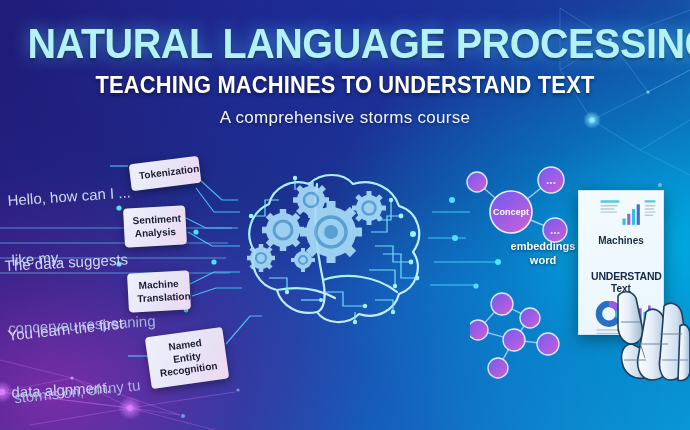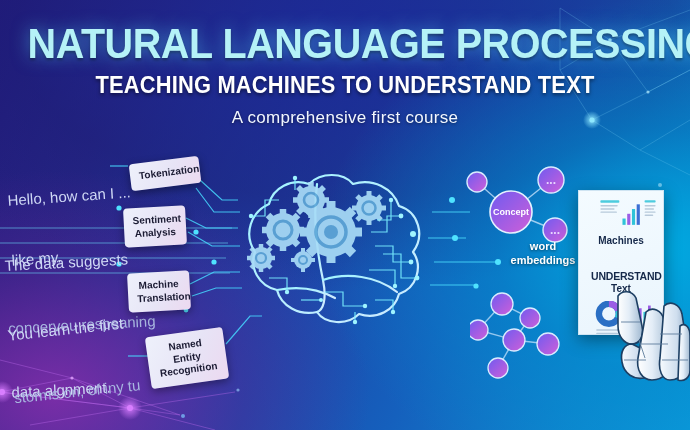--- a/index.html
+++ b/index.html
@@ -195,21 +195,21 @@
       <circle cx="452" cy="200" r="3"></circle>
       <circle cx="455" cy="238" r="3"></circle>
       <circle cx="498" cy="262" r="3"></circle>
       <circle cx="476" cy="286" r="2.6"></circle>
     </g>
   </svg>
 
   <div class="header">
     <div class="title">NATURAL LANGUAGE PROCESSING (NLP)</div>
     <div class="subtitle">TEACHING MACHINES TO UNDERSTAND TEXT</div>
-    <div class="tagline">A comprehensive first course</div>
+    <div class="tagline">A comprehensive storms course</div>
   </div>
 
   <div class="sample-text s1">
     <div>Hello, how can I ...</div>
     <div>like my.</div>
   </div>
   <div class="sample-text s2">
     <div>The data suggests</div>
     <div class="dim">concerveu respeaning</div>
     <div>data algnment.</div>
@@ -362,22 +362,22 @@
     <circle cx="22" cy="24" r="10" fill="url(#nodeGrad)" stroke="#d9ecff" stroke-width="1.4"></circle>
     <circle cx="96" cy="22" r="13" fill="url(#nodeGrad)" stroke="#d9ecff" stroke-width="1.4"></circle>
     <circle cx="100" cy="72" r="12" fill="url(#nodeGrad)" stroke="#d9ecff" stroke-width="1.4"></circle>
     <circle cx="56" cy="54" r="21" fill="url(#nodeGrad)" stroke="#e4f1ff" stroke-width="1.6"></circle>
     <text x="56" y="57" text-anchor="middle" font-family="Liberation Sans, sans-serif" font-size="9" font-weight="bold" fill="#ffffff">Concept</text>
     <text x="96" y="26" text-anchor="middle" font-family="Liberation Sans, sans-serif" font-size="12" font-weight="bold" fill="#e8d6ff">...</text>
     <text x="100" y="76" text-anchor="middle" font-family="Liberation Sans, sans-serif" font-size="12" font-weight="bold" fill="#e8d6ff">...</text>
   </svg>
 
   <div class="embed-label">
+    <div>embeddings</div>
     <div>word</div>
-    <div>embeddings</div>
   </div>
 
   <svg class="lower-net" viewBox="0 0 130 95">
     <g stroke="#cfe8ff" stroke-opacity="0.7" stroke-width="1.4" fill="none">
       <path d="M8 42 L32 16"></path>
       <path d="M32 16 L60 30"></path>
       <path d="M8 42 L44 52"></path>
       <path d="M44 52 L60 30"></path>
       <path d="M44 52 L78 56"></path>
       <path d="M44 52 L28 80"></path>

